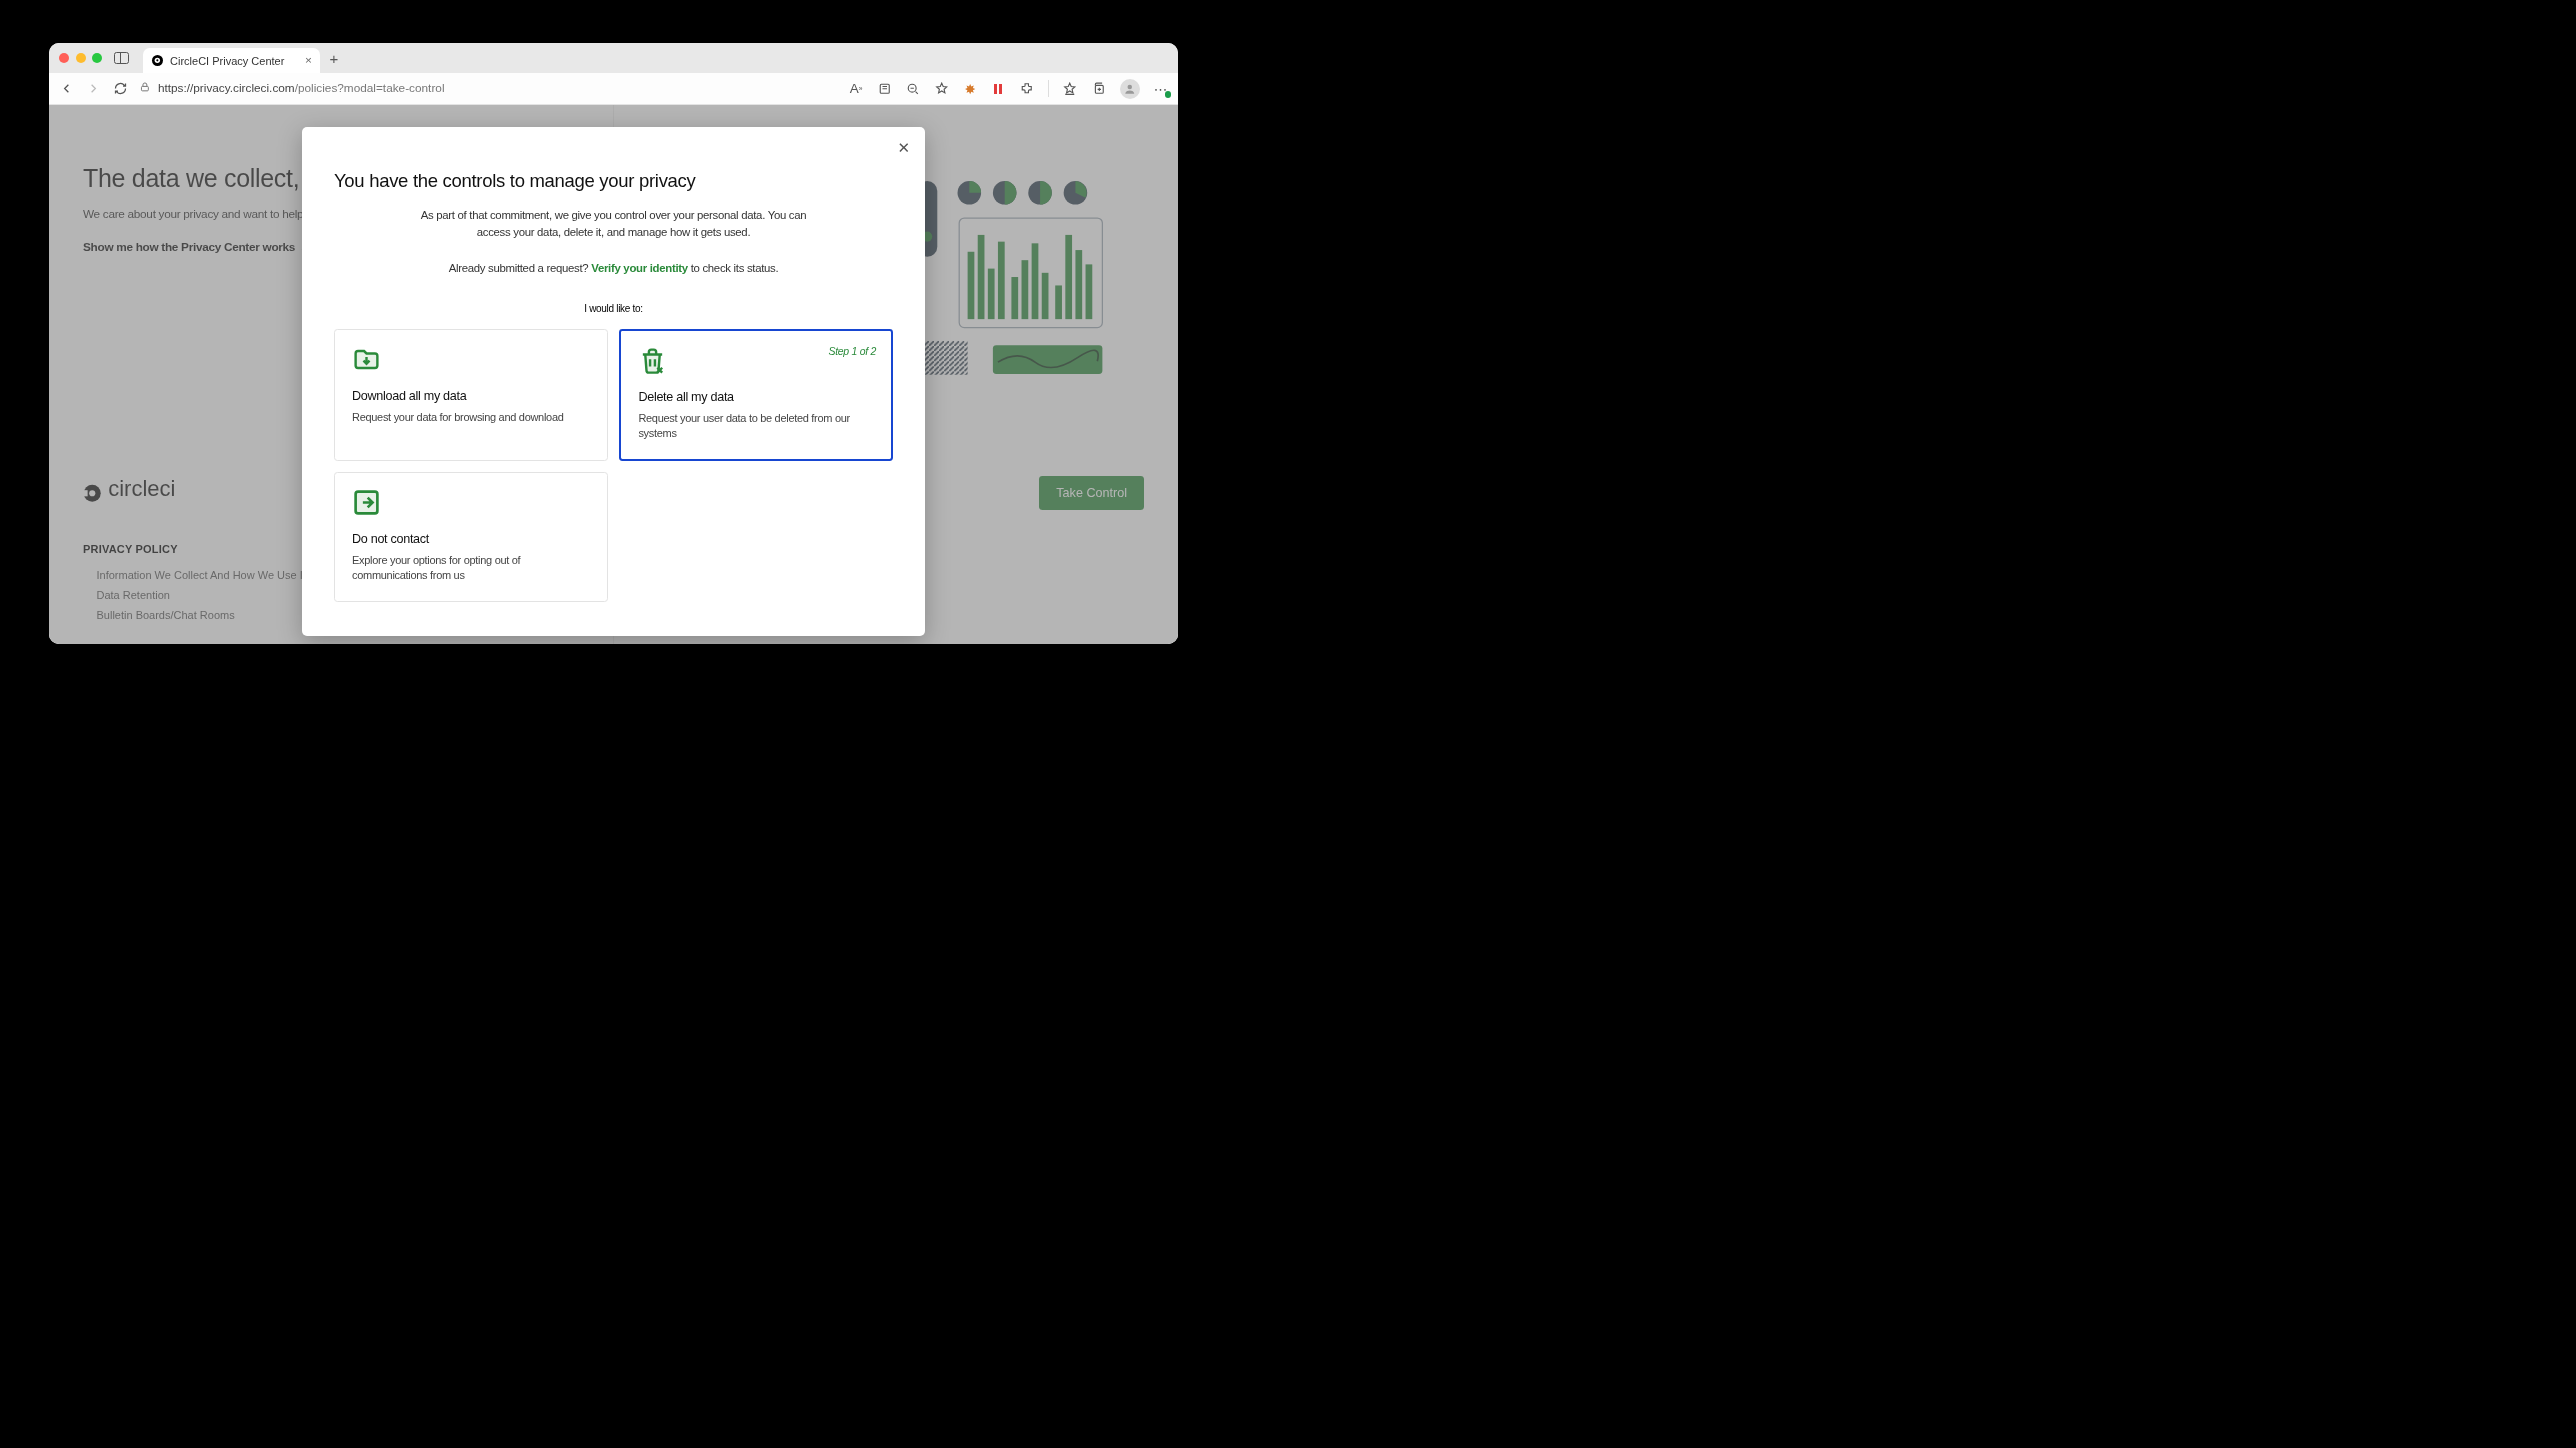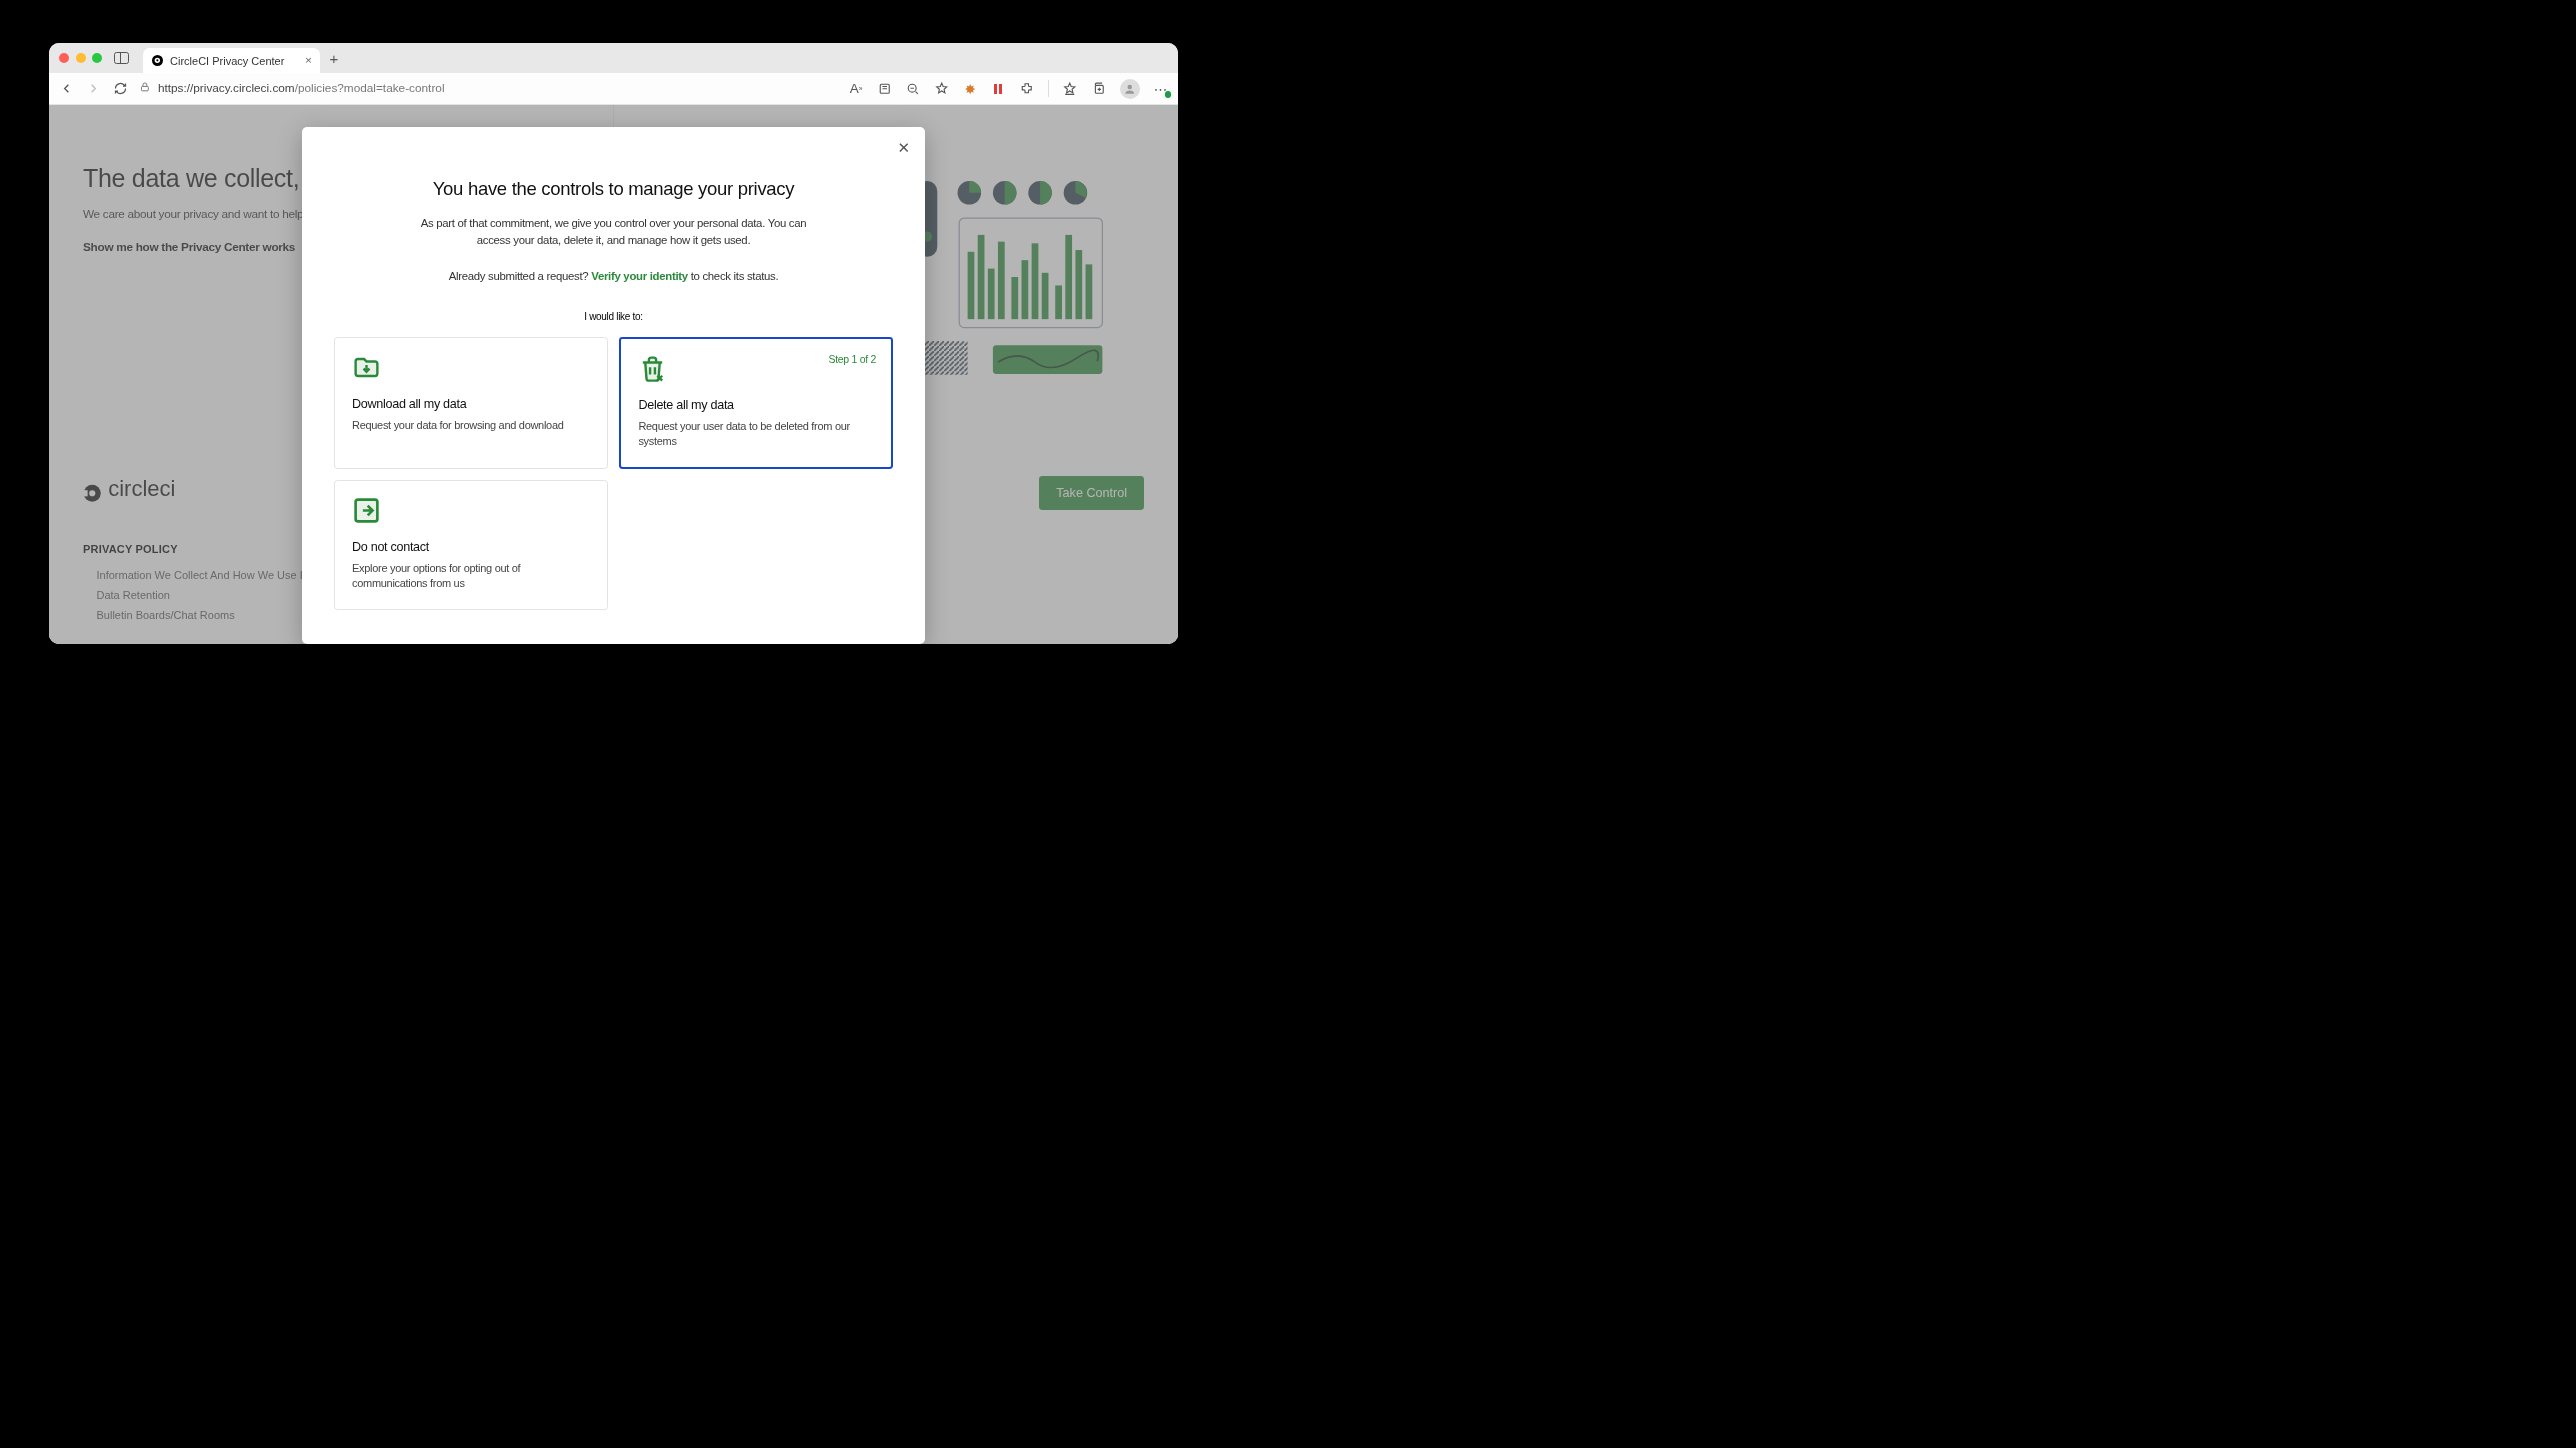--- a/index.html
+++ b/index.html
@@ -131,34 +131,34 @@
   .modal{
     width: 623px;
     background:#fff;
     border-radius:5px;
     box-shadow:0 6.7px 25px rgba(0,0,0,.25);
     padding: 29px 32px 34px;
     position:relative;
     letter-spacing:-0.3px;
   }
   .modal-close{position:absolute; top:11.8px; right:15px; font-size:15px; color:#555; cursor:pointer; background:none;border:none;}
-  .modal h2{text-align:center;font-size:18.5px;font-weight:500;color:#111;margin:22px 0 15px;}
+  .modal h2{font-size:18.5px;font-weight:500;color:#111;margin:14px 0 15px;}
   .modal .sub{text-align:center;font-size:11.4px;color:#333;max-width:387px;margin:0 auto 22px;line-height:1.45;}
   .modal .status{text-align:center;font-size:11.4px;color:#333;margin-bottom:29px;}
   .modal .status a{color:#2a8a3a;font-weight:700;text-decoration:none;}
   .modal h3{text-align:center;font-size:10px;font-weight:500;margin-bottom:15px;}
   .cards{display:grid;grid-template-columns:1fr 1fr;gap:11.8px;}
   .card{
     border:0.8px solid #e3e3e3; border-radius:3.4px;
     padding:15px 17px 17px;
     cursor:pointer;
     position:relative;
   }
   .card.selected{border:2.5px solid #1746d1;}
-  .card .step{position:absolute;top:13.5px;right:15px;color:#2a8a3a;font-size:10.5px;}
+  .card .step{position:absolute;top:13.5px;right:15px;color:#2a8a3a;font-size:10.5px;font-style:italic;}
   .card .ico-wrap{width:29px;height:29px;margin-bottom:15px;color:#2a8a3a;}
   .card .ico-wrap svg{width:100%;height:100%;}
   .card h4{font-size:12.6px;font-weight:500;color:#111;margin-bottom:6.7px;}
   .card p{font-size:11px;color:#444;line-height:1.4;}
 </style>
 </head>
 <body>
 
 <div class="window">
 

